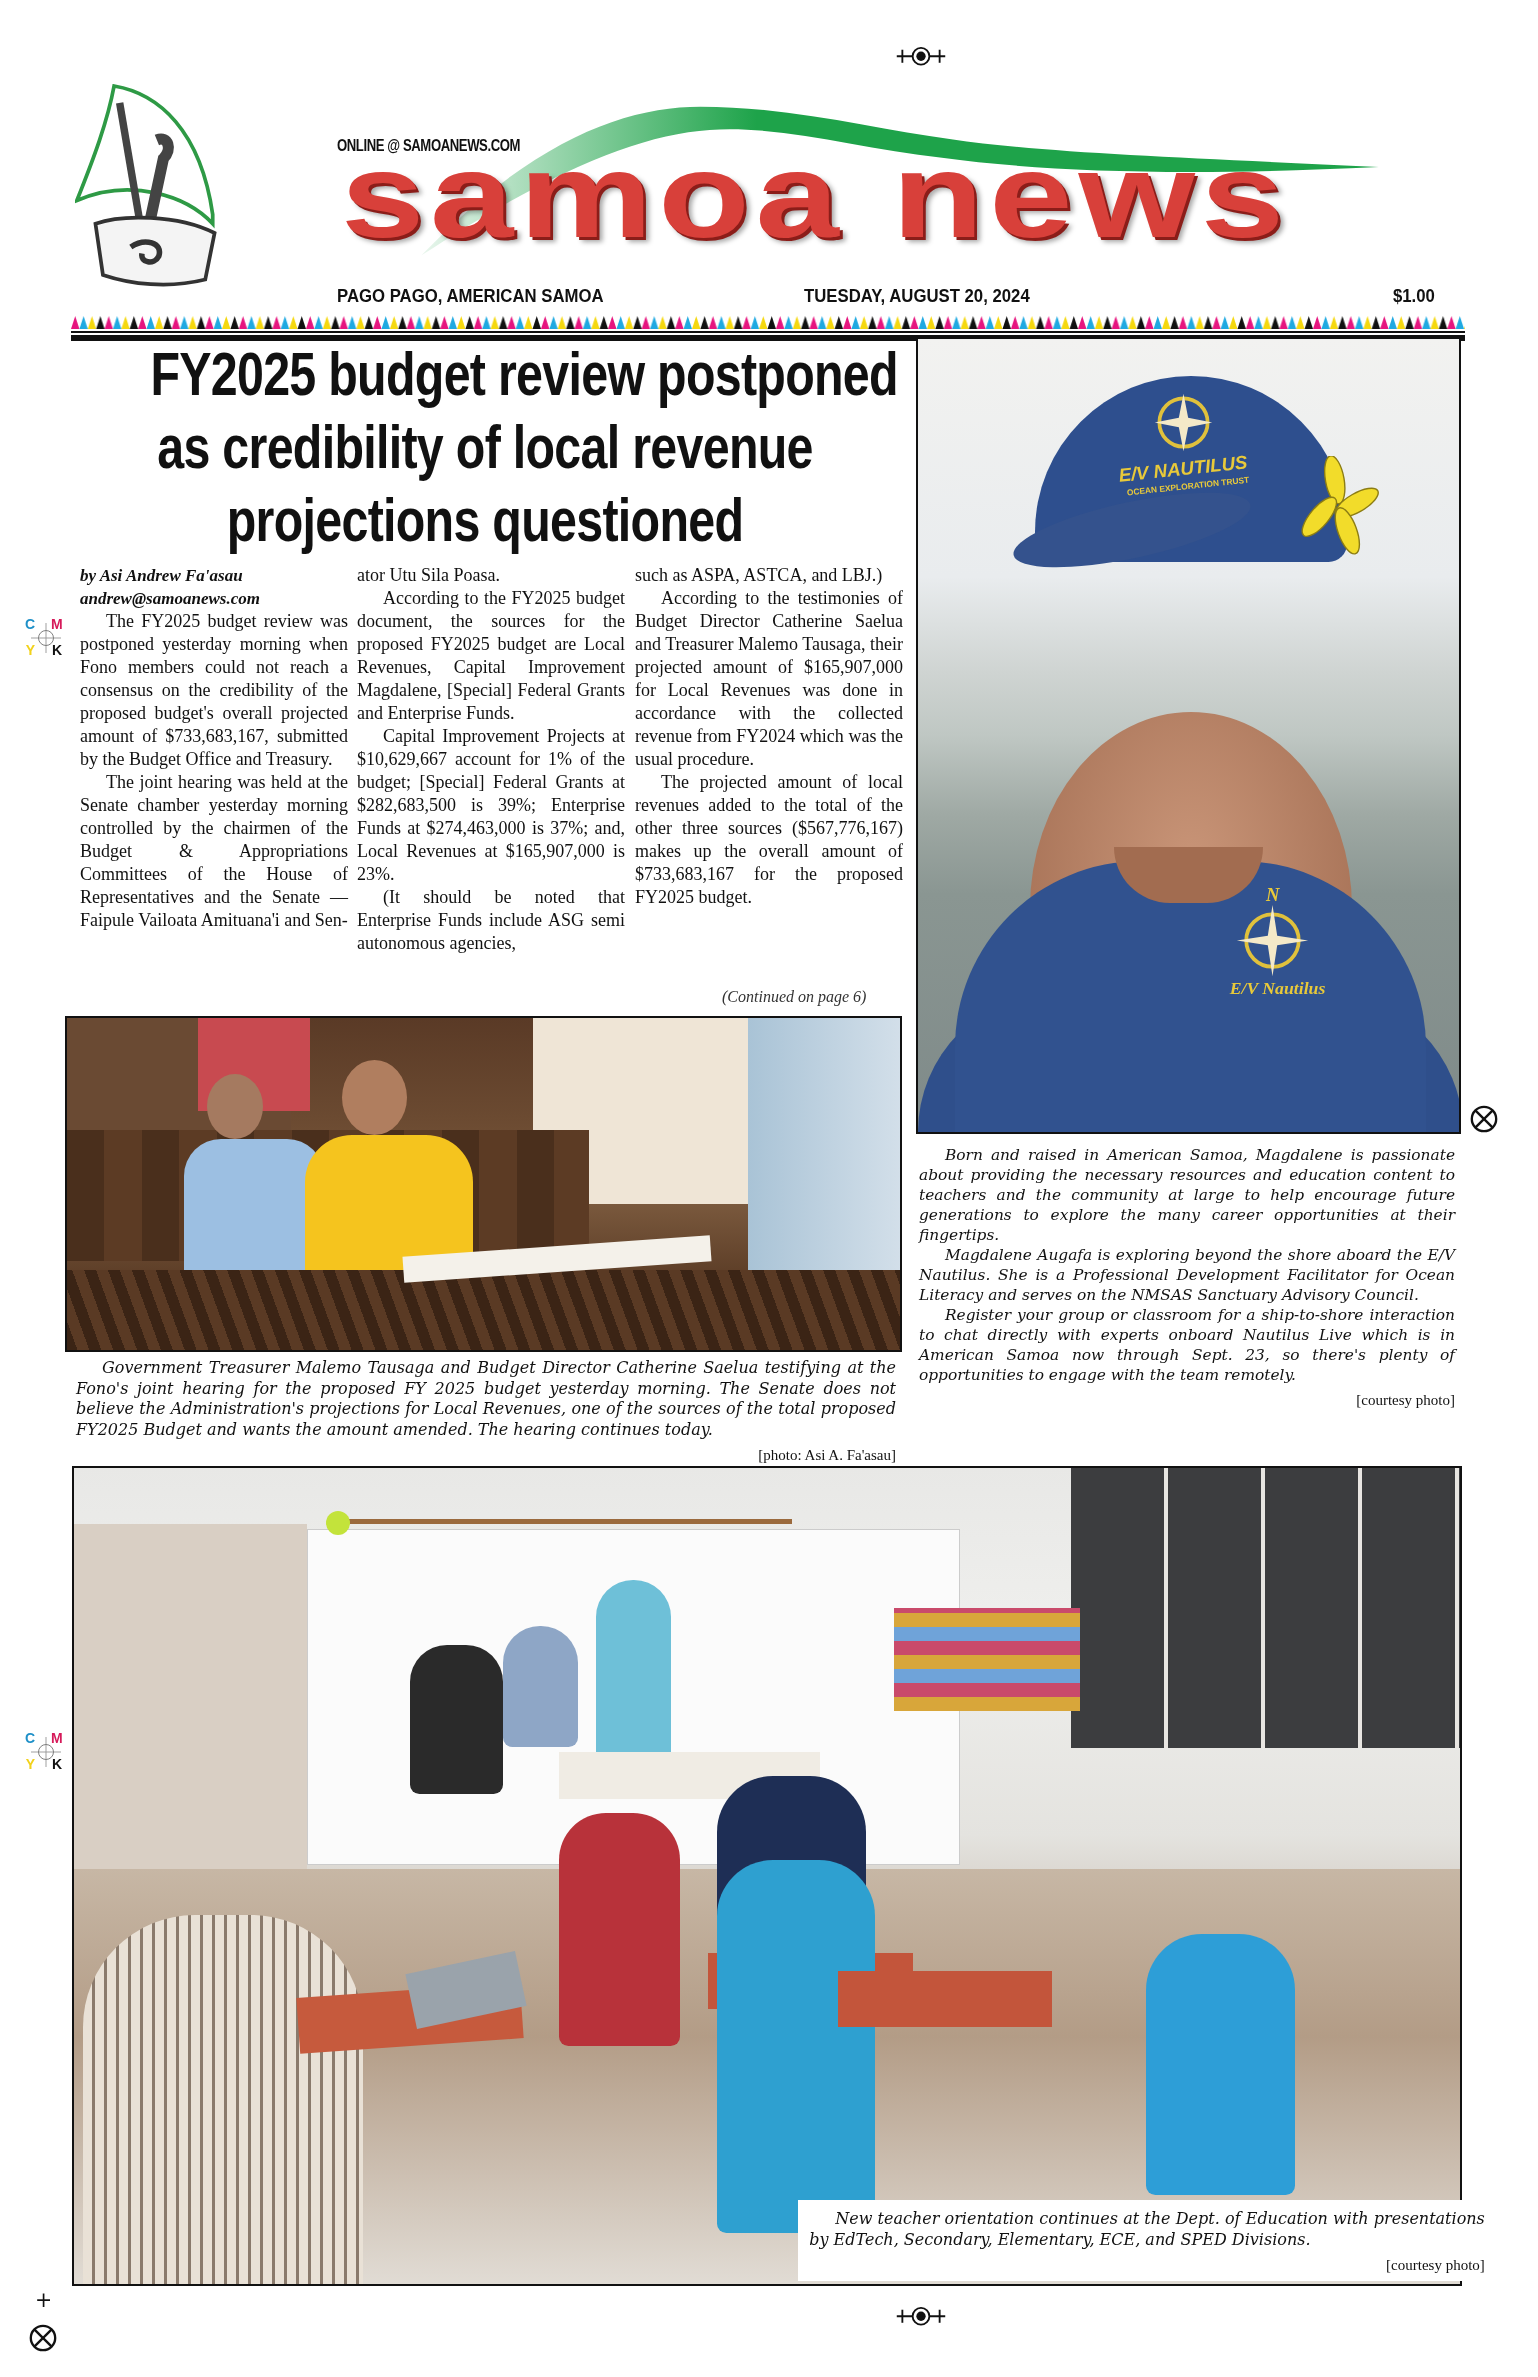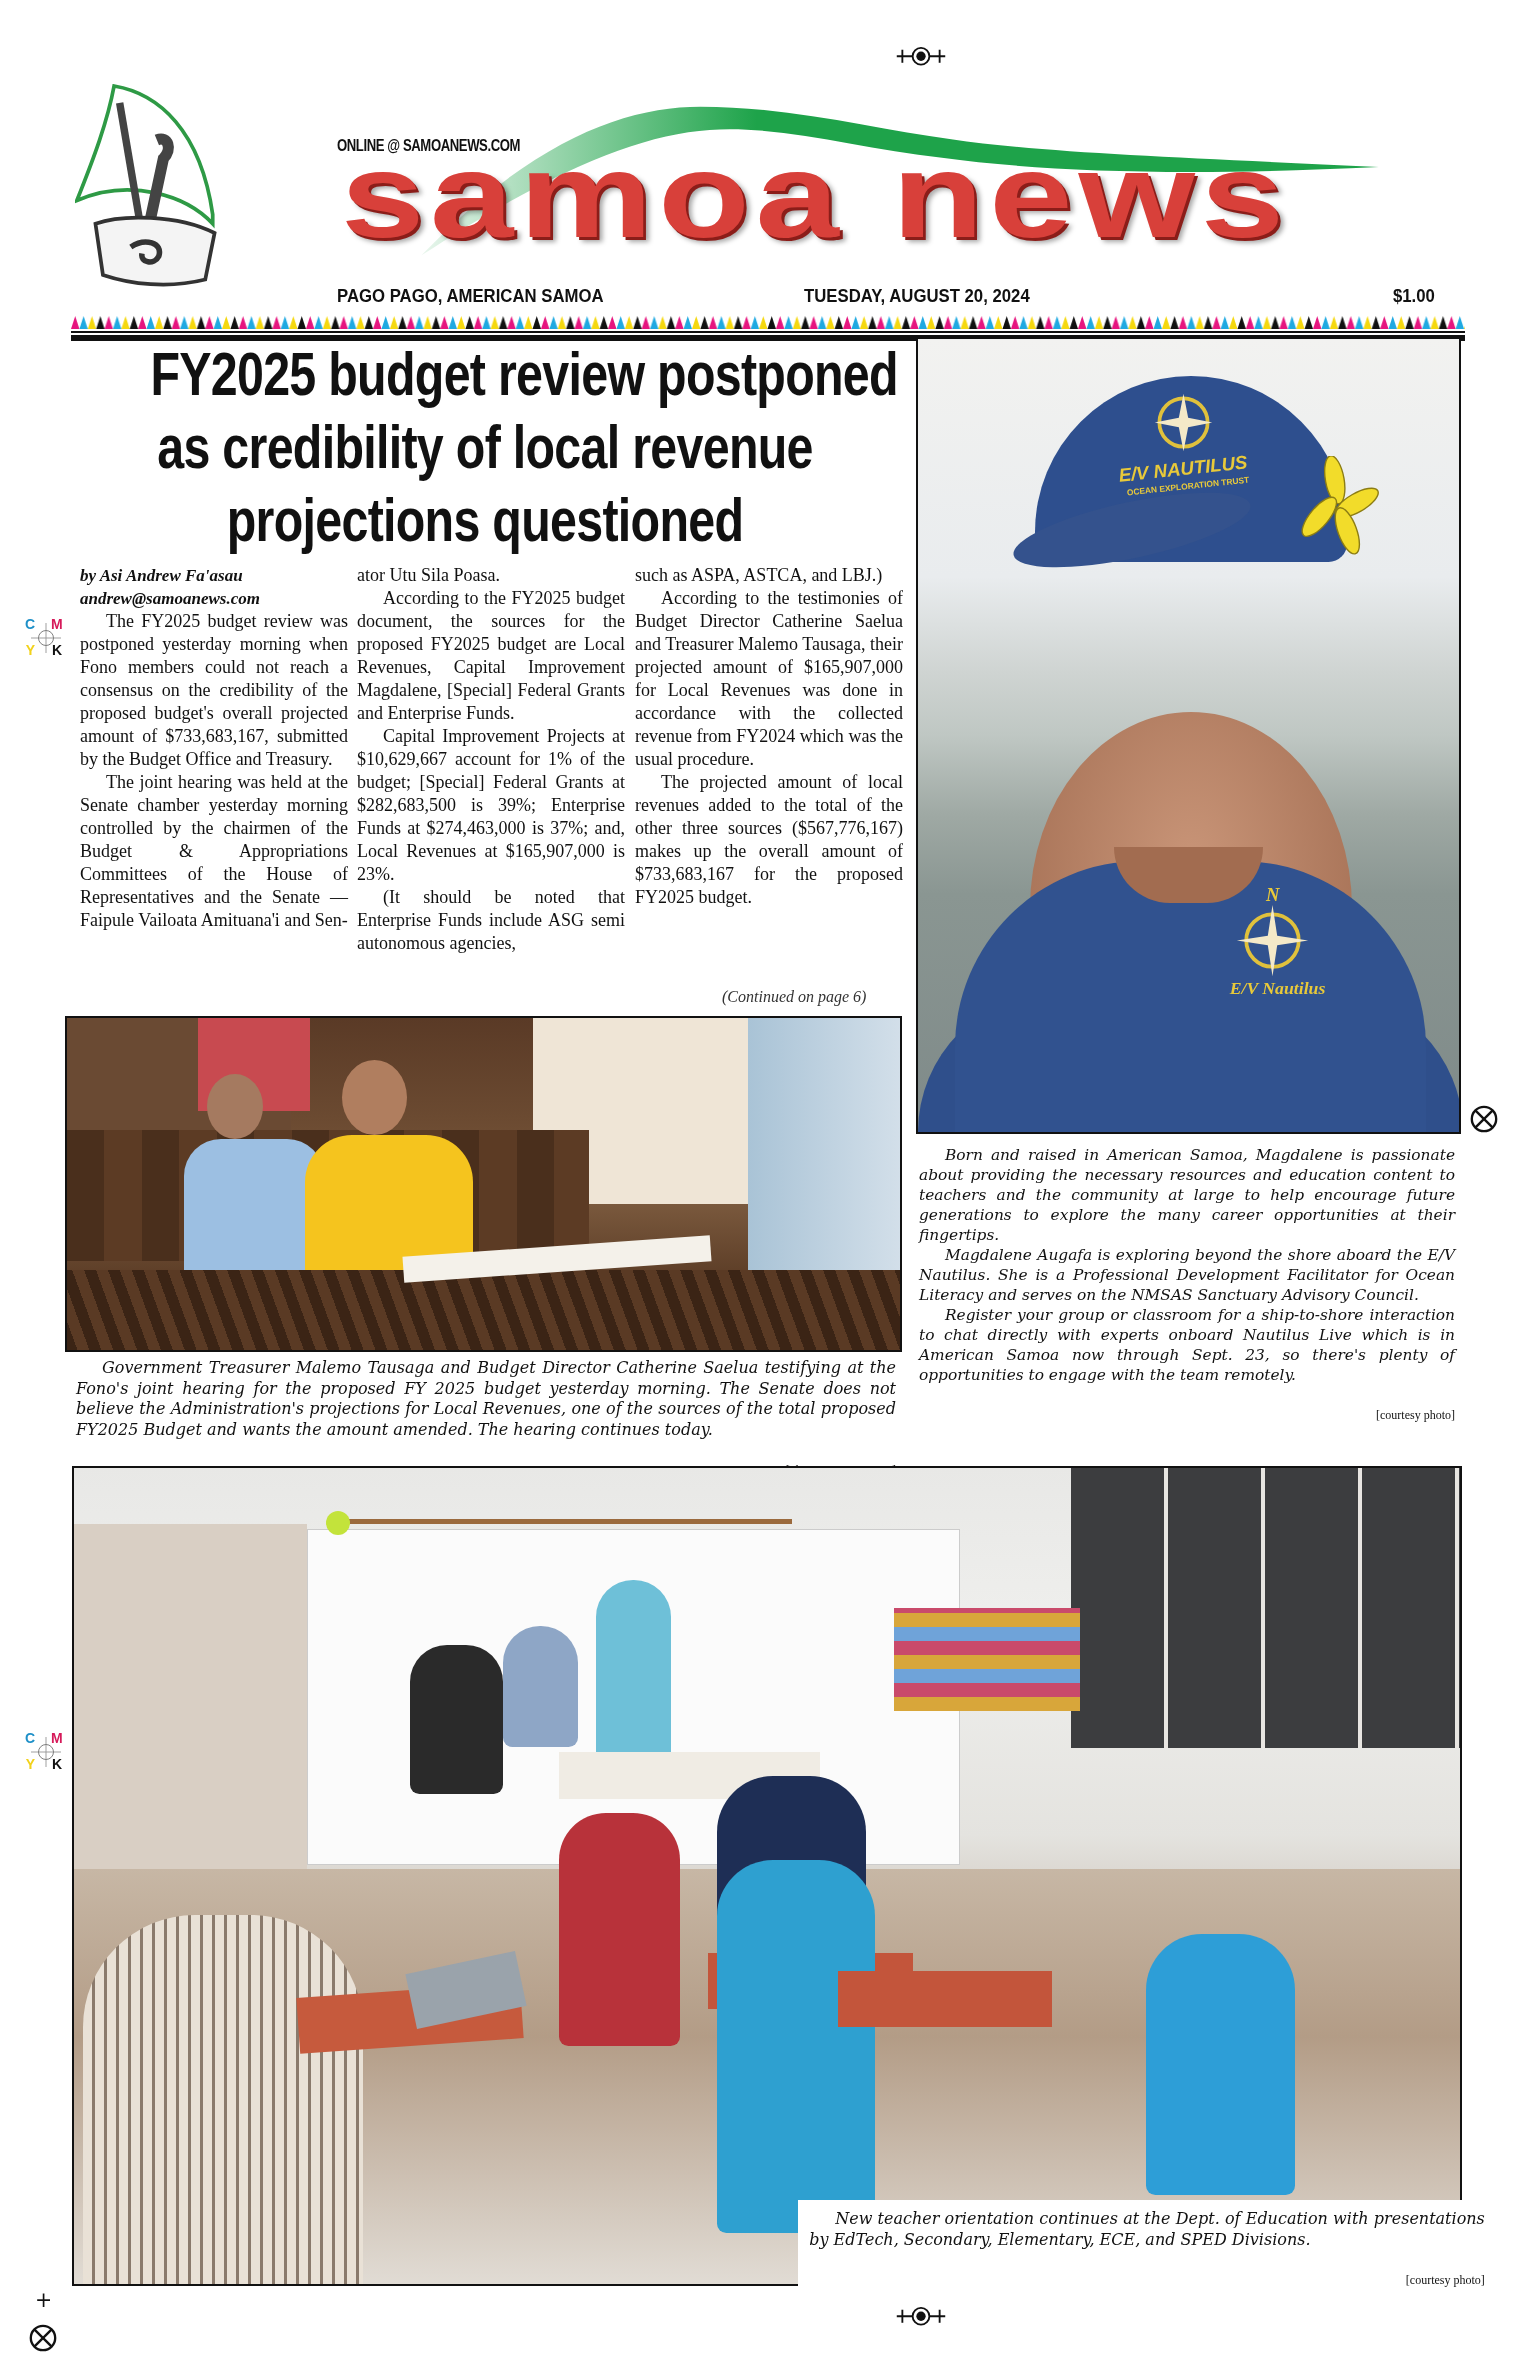--- a/index.html
+++ b/index.html
@@ -55,21 +55,21 @@
   .photo { position: absolute; border: 2.8px solid #111; overflow: hidden; }
   .photo-hearing { left: 65px; top: 1016px; width: 837px; height: 336px;
     background: linear-gradient(180deg, #5a3a26 0%, #6b4a31 30%, #7b5a3e 55%, #5a3b25 80%, #3e2818 100%); }
   .photo-portrait { left: 916px; top: 337px; width: 545px; height: 797px;
     background: linear-gradient(180deg, #f2f2f0 0%, #e9ecee 30%, #cfd4d2 42%, #bfc7c3 50%, #9fa9a4 60%, #8a9692 70%, #7f8a89 100%); }
   .photo-classroom { left: 72px; top: 1466px; width: 1390px; height: 820px;
     background: linear-gradient(180deg, #e8e8e6 0%, #efefed 20%, #e4e3df 45%, #c9bfb4 60%, #a89c92 80%, #ddd7cf 100%); }
 
   .caption { position: absolute; font-family: "DejaVu Serif", serif; font-style: italic; font-size: 16px; line-height: 20.5px; text-align: justify; color: #111; }
   .caption p { text-indent: 26px; }
-  .credit { font-style: normal; font-size: 12px; font-family: "Liberation Serif", serif; float: right; margin-top: 20px; }
+  .credit { font-style: normal; font-size: 15px; font-family: "Liberation Serif", serif; float: right; margin-top: 5px; }
   .cap-hearing { left: 76px; top: 1358px; width: 820px; }
   .cap-portrait { left: 919px; top: 1145px; width: 536px; font-size: 15.4px; line-height: 20px; }
   .cap-classroom { left: 798px; top: 2200px; width: 698px; background: #fff; padding: 9.3px 11.2px 5.6px 11.2px; }
 
   
   .shape { position: absolute; }
 </style>
 </head>
 <body>
 

